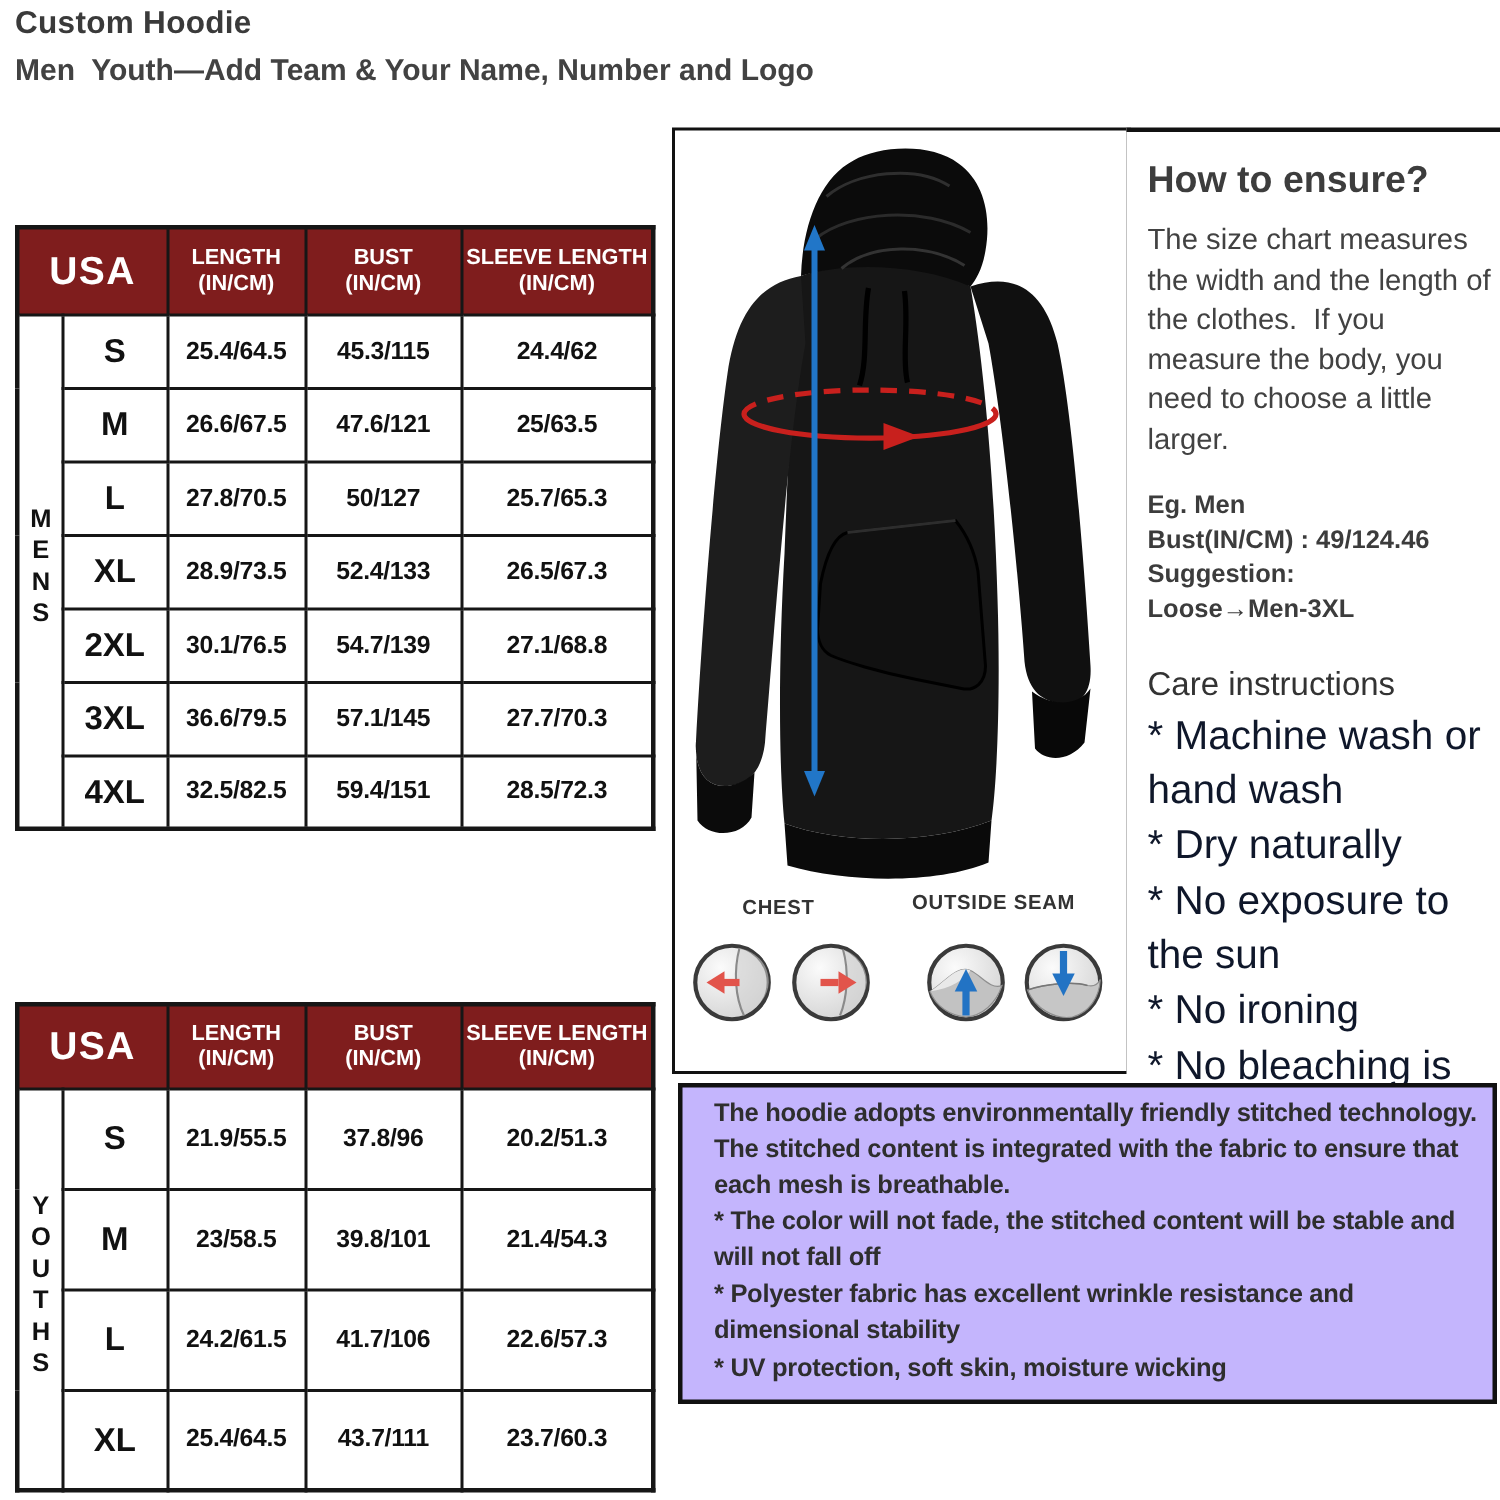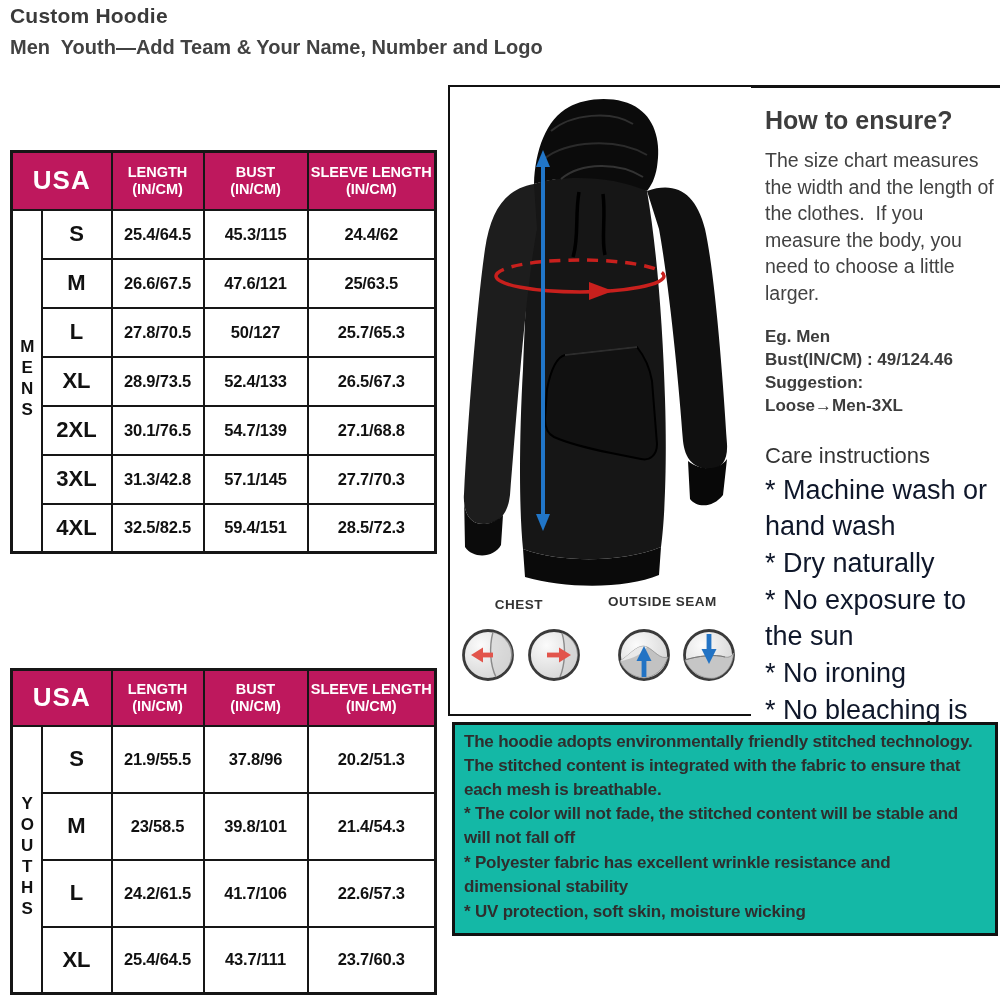--- a/index.html
+++ b/index.html
@@ -8,21 +8,21 @@
 
   
   .page-title{position:absolute;left:10px;top:4px;font-size:21px;font-weight:700;color:#3a3a3a;letter-spacing:.2px;}
   .page-subtitle{position:absolute;left:10px;top:36px;font-size:20px;font-weight:600;color:#424242;white-space:pre-wrap;}
 
   
   table.size-table{position:absolute;left:10px;border-collapse:collapse;table-layout:fixed;border:3px solid #161616;background:#fff;}
   table.size-table td,table.size-table th{border:2px solid #161616;padding:0;}
   #mens-table{top:150px;width:424px;}
   #youths-table{top:668px;width:424px;}
-  .hdr{background:#be185d;color:#fff;vertical-align:middle;}
+  .hdr{background:#7f1d1d;color:#fff;vertical-align:middle;}
   .hdr .usa{font-size:26px;font-weight:700;letter-spacing:1px;}
   .hdr .lbl{display:block;font-size:14.5px;font-weight:700;line-height:1.25;}
   .hdr .unit{display:block;font-size:14.5px;font-weight:700;line-height:1.2;}
   #mens-table tr.hrow{height:58px;}  #mens-table tr.brow{height:49px;}
   #youths-table tr.hrow{height:56px;} #youths-table tr.brow{height:67px;}
   td.size-cell{font-size:22px;font-weight:700;text-align:center;vertical-align:middle;color:#111;}
   td.val-cell{font-size:16.5px;font-weight:700;text-align:center;vertical-align:middle;color:#111;letter-spacing:-0.2px;}
   td.group-cell{text-align:center;vertical-align:middle;}
   .vert{writing-mode:vertical-rl;text-orientation:upright;font-size:17px;font-weight:700;letter-spacing:2px;color:#111;}
 
@@ -38,21 +38,21 @@
   .howto-panel{position:absolute;left:751px;top:85px;width:249px;height:631px;border-top:3px solid #111;box-sizing:border-box;padding:12px 6px 0 14px;background:#fff;}
   .howto-heading{font-size:25px;font-weight:700;color:#3d3d3d;margin:6px 0 12px 0;}
   .howto-body{font-size:19.5px;color:#424242;line-height:1.36;margin:0 0 20px 0;white-space:pre-wrap;}
   .example-block{font-size:17px;font-weight:700;color:#3c3c3c;line-height:1.3;margin:0 0 26px 0;}
   .example-block div{margin:1px 0;}
   .care-heading{font-size:22px;color:#333;margin:0 0 4px 0;font-weight:400;}
   .care-list{font-size:27px;color:#0f172a;line-height:1.33;}
   .care-list div{margin:1px 0;}
 
   
-  .desc-panel{position:absolute;left:452px;top:722px;width:546px;height:214px;border:3px solid #111;box-sizing:border-box;padding:5px 8px 0 9px;background:#14b8a6;}
+  .desc-panel{position:absolute;left:452px;top:722px;width:546px;height:214px;border:3px solid #111;box-sizing:border-box;padding:5px 8px 0 21px;background:#c4b5fd;}
   .desc-intro{font-size:17px;font-weight:700;color:#2e2e2e;line-height:1.4;margin:0;letter-spacing:-0.2px;}
   .desc-bullet{font-size:17px;font-weight:700;color:#2e2e2e;line-height:1.4;margin:1px 0 0 0;letter-spacing:-0.2px;}
 </style>
 </head>
 <body>
 
 <div class="stage">
 
   <div class="page-title">Custom Hoodie</div>
   <div class="page-subtitle">Men  Youth—Add Team &amp; Your Name, Number and Logo</div>
@@ -107,21 +107,21 @@
       <td class="val-cell">26.5/67.3</td>
     </tr>
     <tr class="brow">
       <td class="size-cell">2XL</td>
       <td class="val-cell">30.1/76.5</td>
       <td class="val-cell">54.7/139</td>
       <td class="val-cell">27.1/68.8</td>
     </tr>
     <tr class="brow">
       <td class="size-cell">3XL</td>
-      <td class="val-cell">31.3/42.8</td>
+      <td class="val-cell">36.6/79.5</td>
       <td class="val-cell">57.1/145</td>
       <td class="val-cell">27.7/70.3</td>
     </tr>
     <tr class="brow">
       <td class="size-cell">4XL</td>
       <td class="val-cell">32.5/82.5</td>
       <td class="val-cell">59.4/151</td>
       <td class="val-cell">28.5/72.3</td>
     </tr>
   </tbody>

